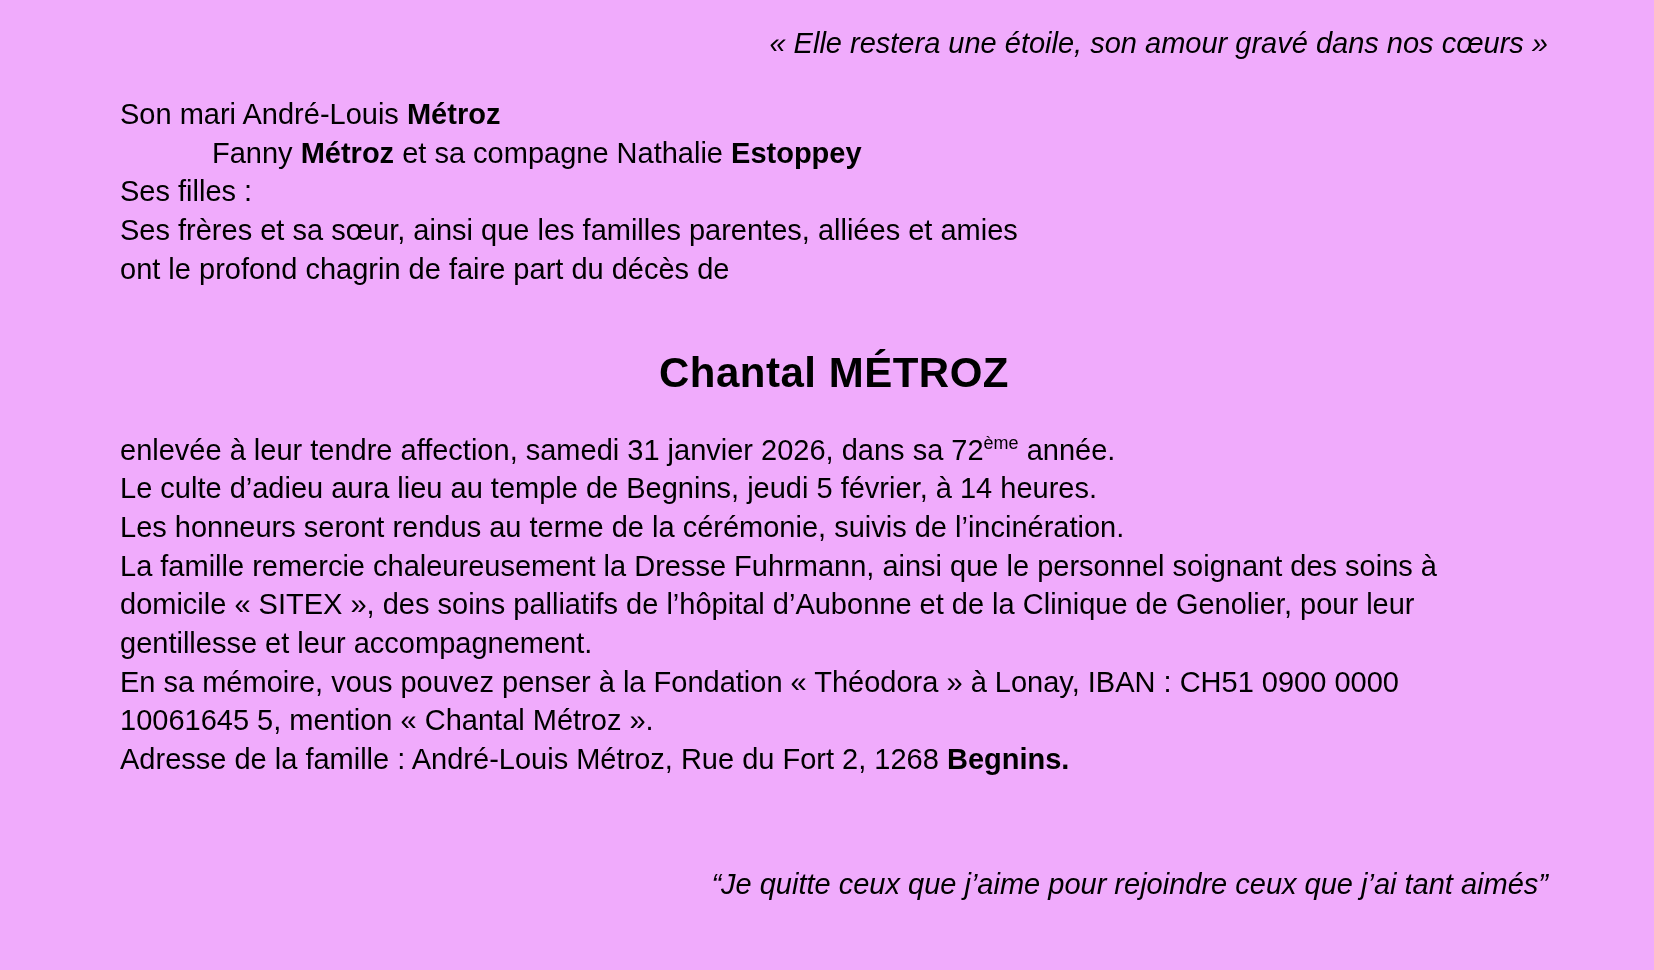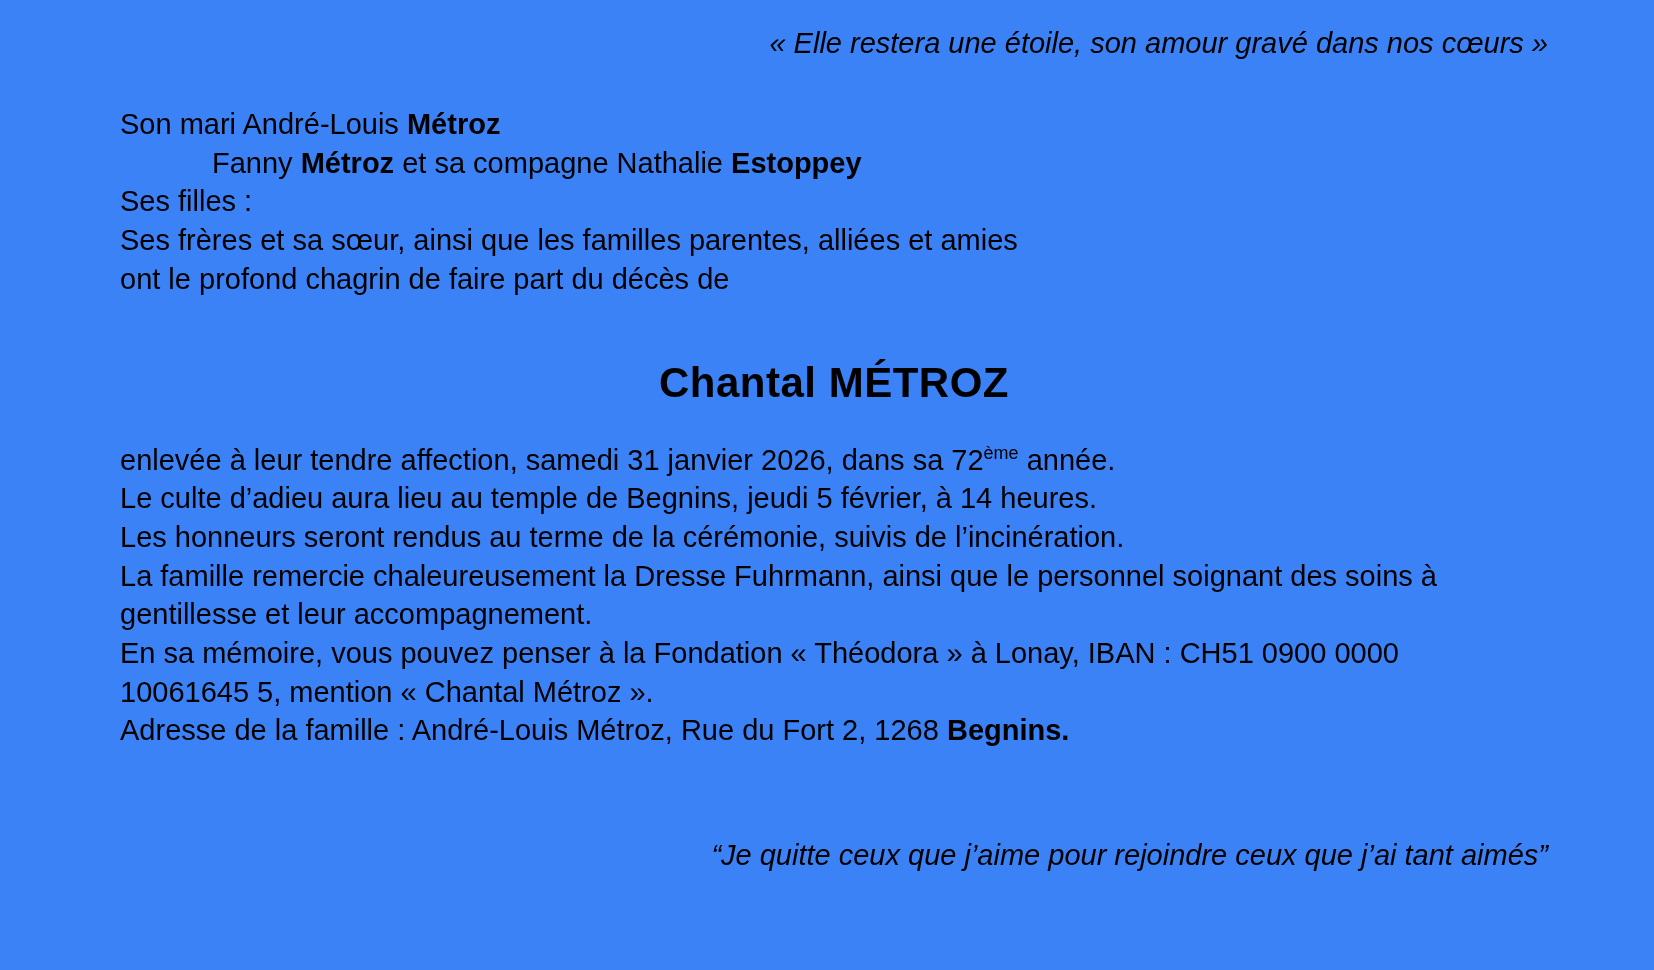--- a/index.html
+++ b/index.html
@@ -4,42 +4,42 @@
 <style>
   html, body {
     margin: 0;
     padding: 0;
     background: #ffffff;
   }
   .page {
     position: relative;
     width: 1654px;
     height: 970px;
-    background: #3b82f6;
+    background: #f0abfc;
     color: #000000;
     font-family: "Liberation Sans", sans-serif;
     box-sizing: border-box;
     padding: 0 106px 0 120px;
     overflow: hidden;
   }
   .quote {
     font-style: italic;
     font-size: 29px;
     line-height: 39px;
     text-align: right;
     white-space: nowrap;
   }
   .top-quote {
     padding-top: 24px;
   }
   .bottom-quote {
     margin-top: 86px;
   }
   .family-block {
-    margin-top: 42px;
+    margin-top: 32px;
     font-size: 29px;
     line-height: 38.7px;
   }
   .body-block {
     margin-top: 34px;
     font-size: 29px;
     line-height: 38.7px;
   }
   .line {
     white-space: nowrap;
@@ -78,20 +78,21 @@
       <div class="line"><span>ont le profond chagrin de faire part du décès de</span></div>
     </div>
 
   <h1 class="title">Chantal MÉTROZ</h1>
 
   <div class="body-block">
       <div class="line"><span>enlevée à leur tendre affection, samedi 31 janvier 2026, dans sa 72</span><sup>ème</sup><span> année.</span></div>
       <div class="line"><span>Le culte d’adieu aura lieu au temple de Begnins, jeudi 5 février, à 14 heures.</span></div>
       <div class="line"><span>Les honneurs seront rendus au terme de la cérémonie, suivis de l’incinération.</span></div>
       <div class="line"><span>La famille remercie chaleureusement la Dresse Fuhrmann, ainsi que le personnel soignant des soins à</span></div>
+      <div class="line"><span>domicile « SITEX », des soins palliatifs de l’hôpital d’Aubonne et de la Clinique de Genolier, pour leur</span></div>
       <div class="line"><span>gentillesse et leur accompagnement.</span></div>
       <div class="line"><span>En sa mémoire, vous pouvez penser à la Fondation « Théodora » à Lonay, IBAN : CH51 0900 0000</span></div>
       <div class="line"><span>10061645 5, mention « Chantal Métroz ».</span></div>
       <div class="line"><span>Adresse de la famille : André-Louis Métroz, Rue du Fort 2, 1268 </span><b>Begnins.</b></div>
     </div>
 
   <div class="quote bottom-quote">“Je quitte ceux que j’aime pour rejoindre ceux que j’ai tant aimés”</div>
 </div>
 
 </body></html>

